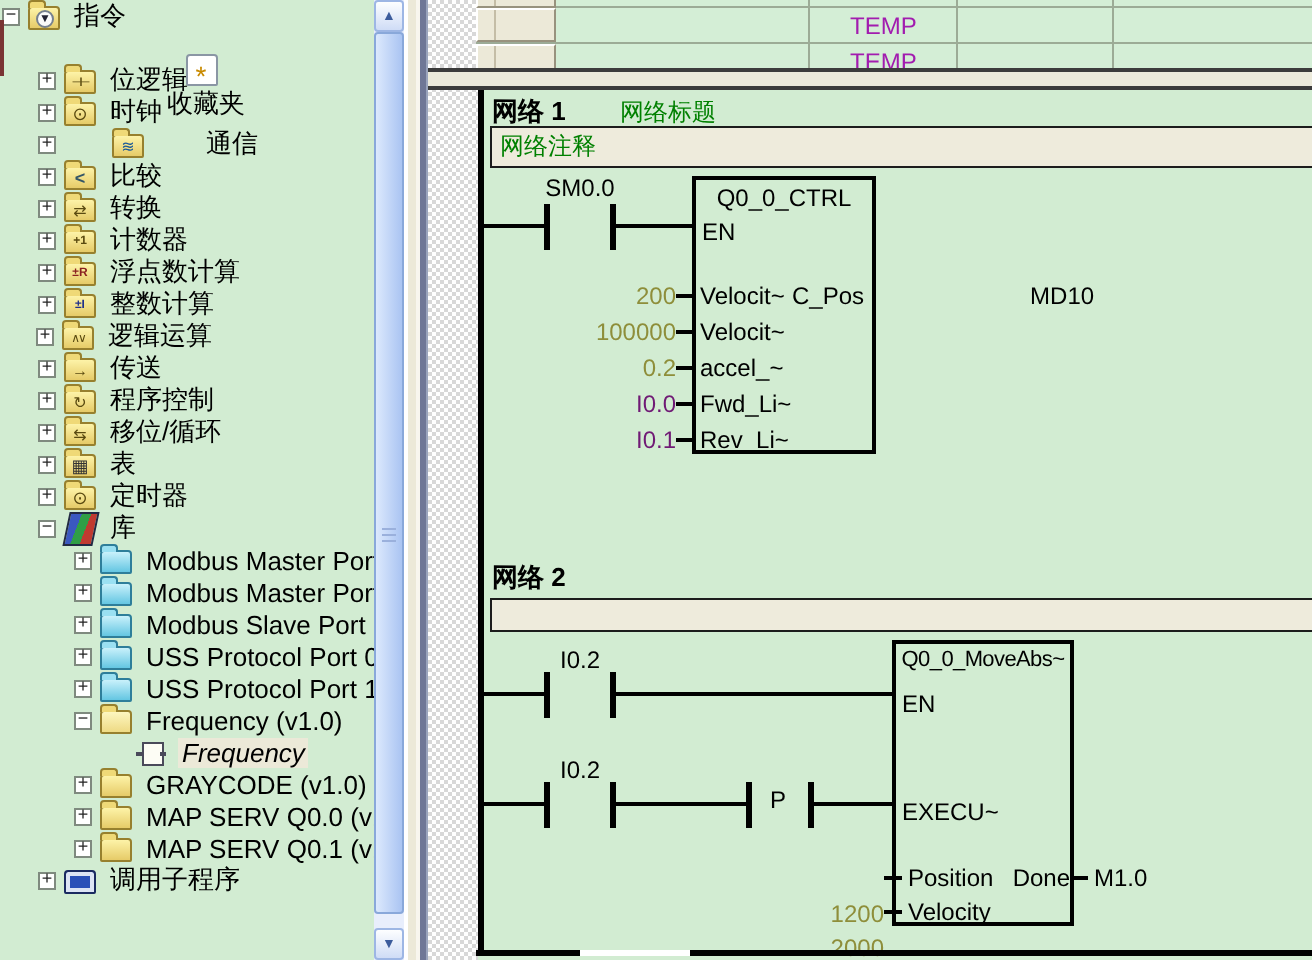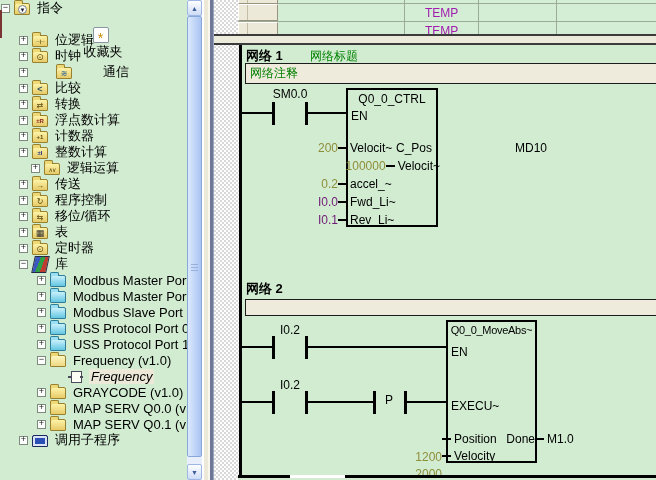--- a/index.html
+++ b/index.html
@@ -108,21 +108,21 @@
   .lblock-title.small-title{font-size:11px;letter-spacing:-0.3px;}
   .lblock-pin-label{position:absolute;font-size:12px;color:#000;}
   .pin-row{position:absolute;height:15px;display:flex;align-items:center;font-size:12px;color:#000;}
   .pin-val{display:inline-block;text-align:right;}
   .pin-tick{display:inline-block;width:9px;height:2px;background:#000;}
   .pin-param{margin-left:3px;}
   .kind-const{color:#8e8e3a;}
   .kind-addr{color:#701a75;}
   .n1row{left:270px;width:170px;}
   .n1row:nth-of-type(1){top:140px;}
-  .n1row:nth-of-type(2){top:158px;justify-content:flex-end;}
+  .n1row:nth-of-type(2){top:158px;}
   .n1row:nth-of-type(3){top:176px;}
   .n1row:nth-of-type(4){top:194px;}
   .n1row:nth-of-type(5){top:212px;}
   .n1row .pin-val{width:68px;}
   .n2row{left:400px;width:150px;}
   .n2row:nth-of-type(1){top:431px;}
   .n2row:nth-of-type(2){top:448px;}
   .n2row .pin-val{width:42px;margin-top:36px;}
   .out-row{position:absolute;height:15px;display:flex;align-items:center;font-size:12px;color:#000;}
   .edge-p{position:absolute;width:30px;text-align:center;font-size:12px;color:#000;height:13px;line-height:13px;}
@@ -171,40 +171,40 @@
         <span class="tree-icon"></span>
         <span class="tree-label">比较</span>
       </div>
 
       <div class="tree-row icon-convert expand-plus" style="padding-left: 19px;">
         <span class="expander"></span>
         <span class="tree-icon"></span>
         <span class="tree-label">转换</span>
       </div>
 
+      <div class="tree-row icon-counter expand-plus" style="padding-left: 19px;">
+        <span class="expander"></span>
+        <span class="tree-icon"></span>
+        <span class="tree-label">计数器</span>
+      </div>
+
       <div class="tree-row icon-float-math expand-plus" style="padding-left: 19px;">
         <span class="expander"></span>
         <span class="tree-icon"></span>
         <span class="tree-label">浮点数计算</span>
       </div>
 
-      <div class="tree-row icon-counter expand-plus" style="padding-left: 19px;">
-        <span class="expander"></span>
-        <span class="tree-icon"></span>
-        <span class="tree-label">计数器</span>
-      </div>
-
       <div class="tree-row icon-int-math expand-plus" style="padding-left: 19px;">
         <span class="expander"></span>
         <span class="tree-icon"></span>
         <span class="tree-label">整数计算</span>
       </div>
 
 
-      <div class="tree-row icon-logic-ops expand-plus" style="padding-left: 18px; margin-left: 13px;">
+      <div class="tree-row icon-logic-ops expand-plus" style="padding-left: 18px;">
         <span class="expander"></span>
         <span class="tree-icon"></span>
         <span class="tree-label">逻辑运算</span>
       </div>
 
       <div class="tree-row icon-move expand-plus" style="padding-left: 19px;">
         <span class="expander"></span>
         <span class="tree-icon"></span>
         <span class="tree-label">传送</span>
       </div>

